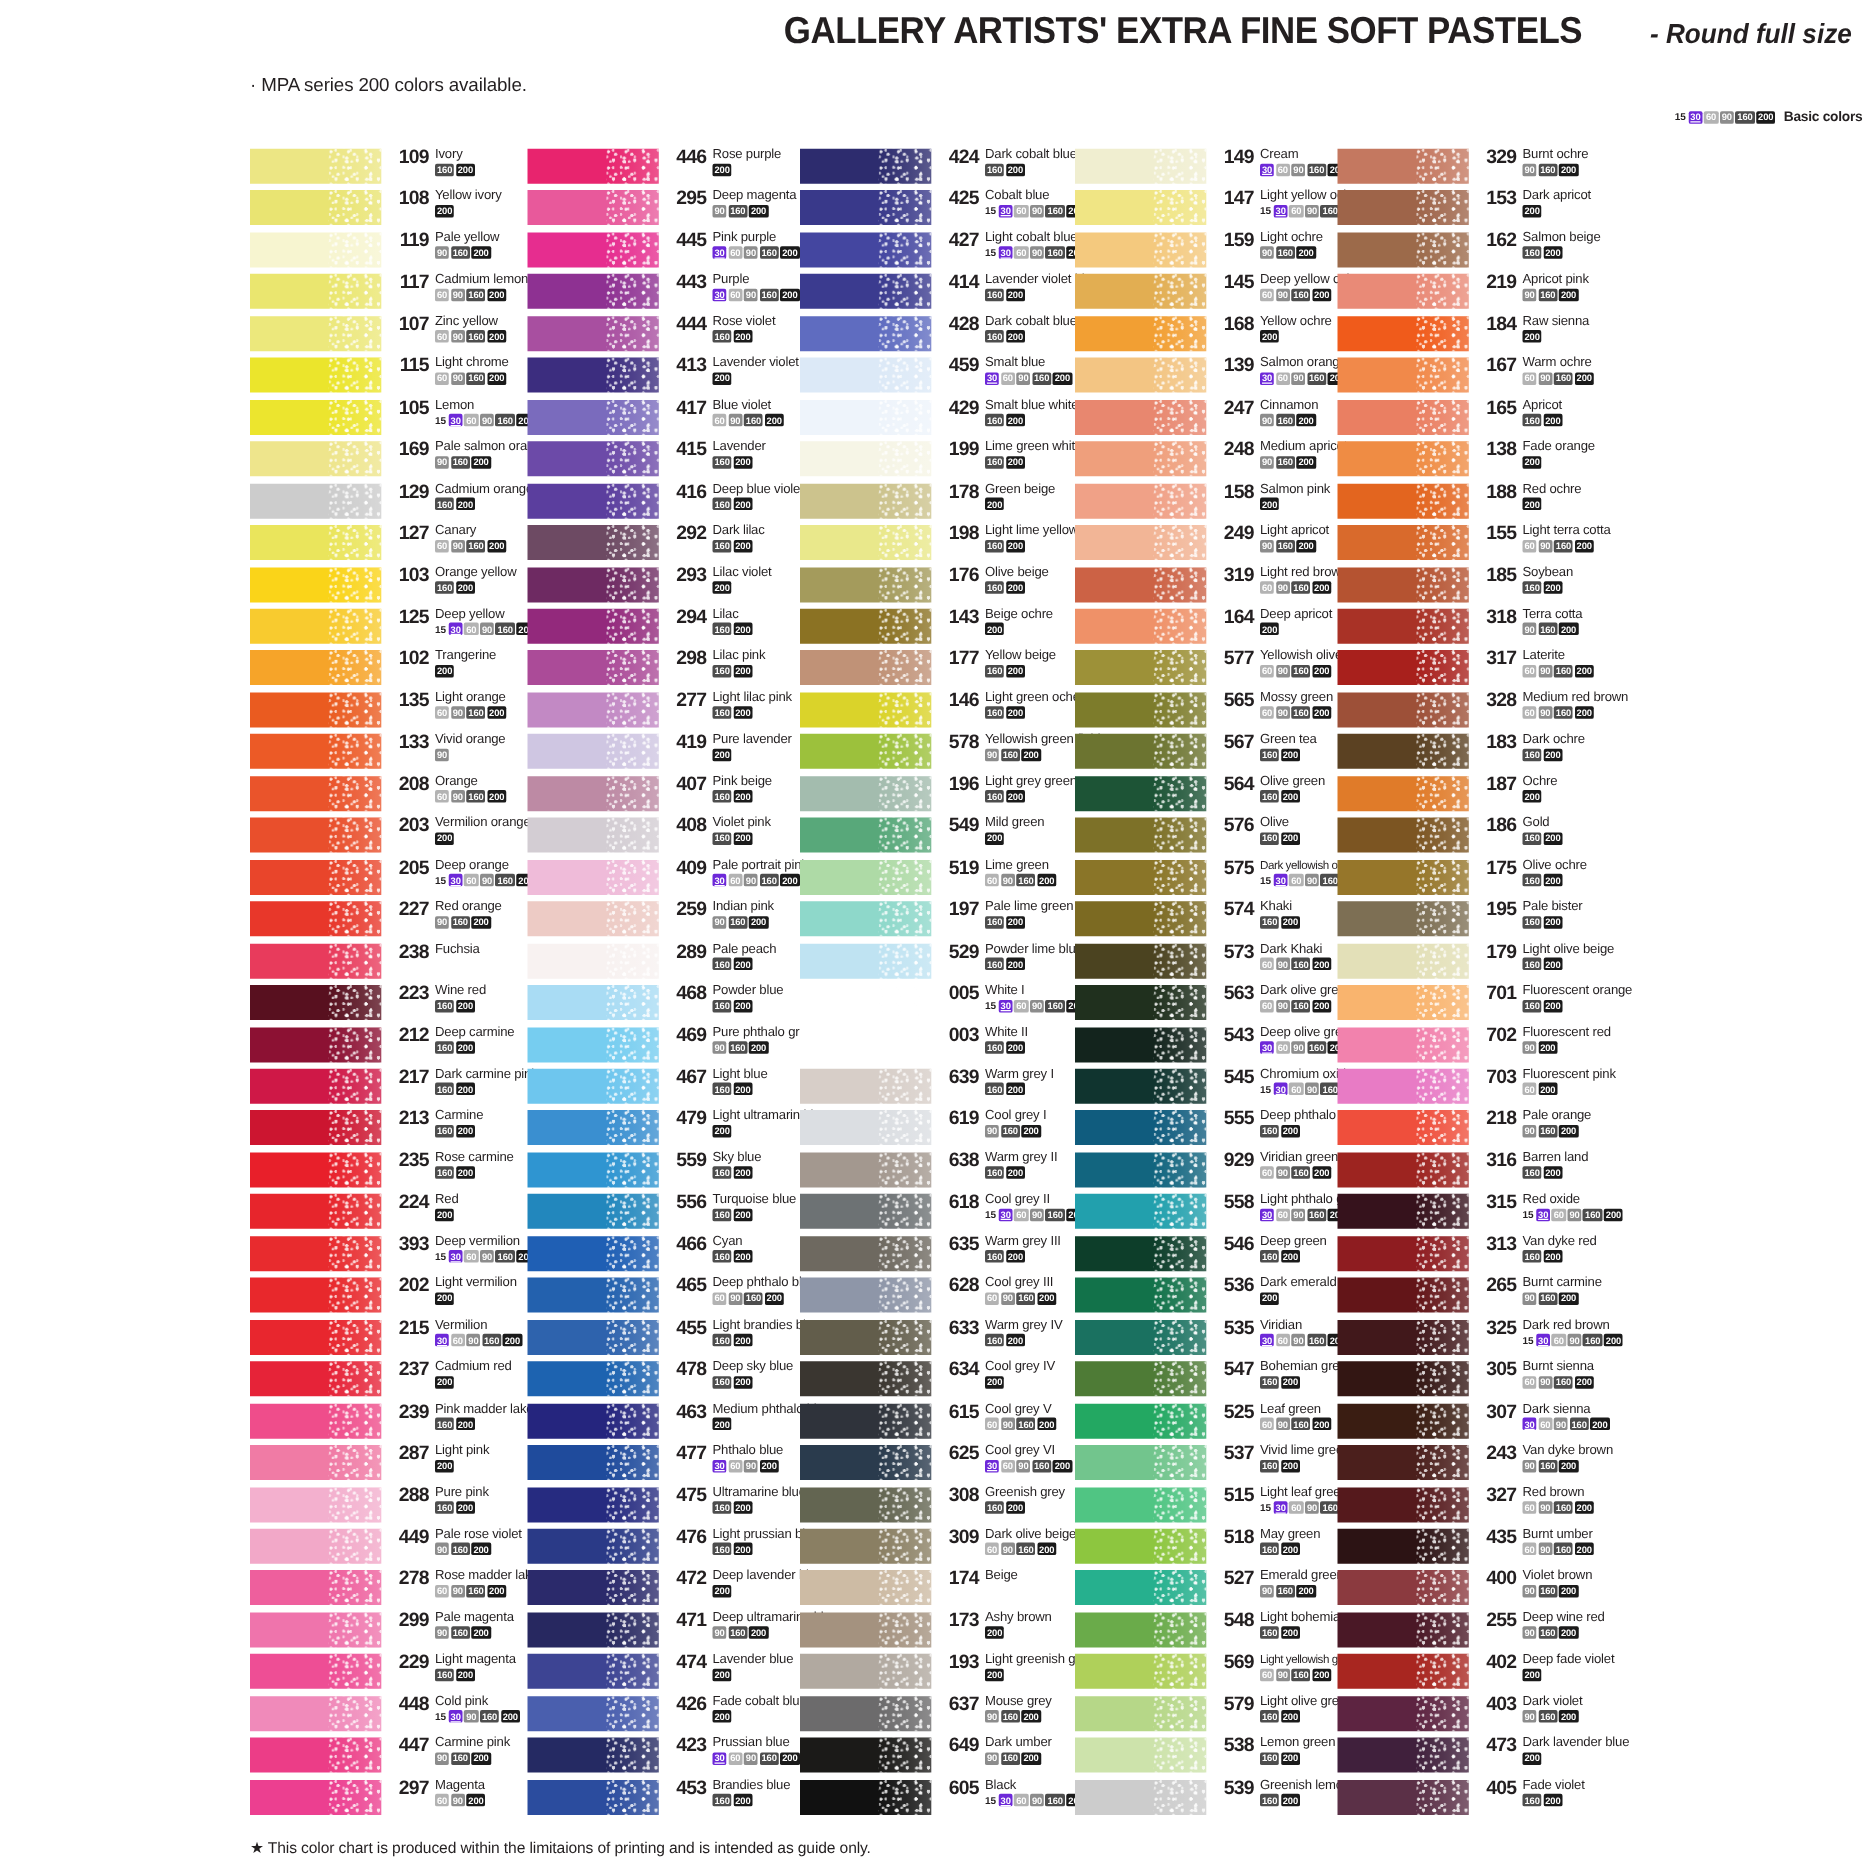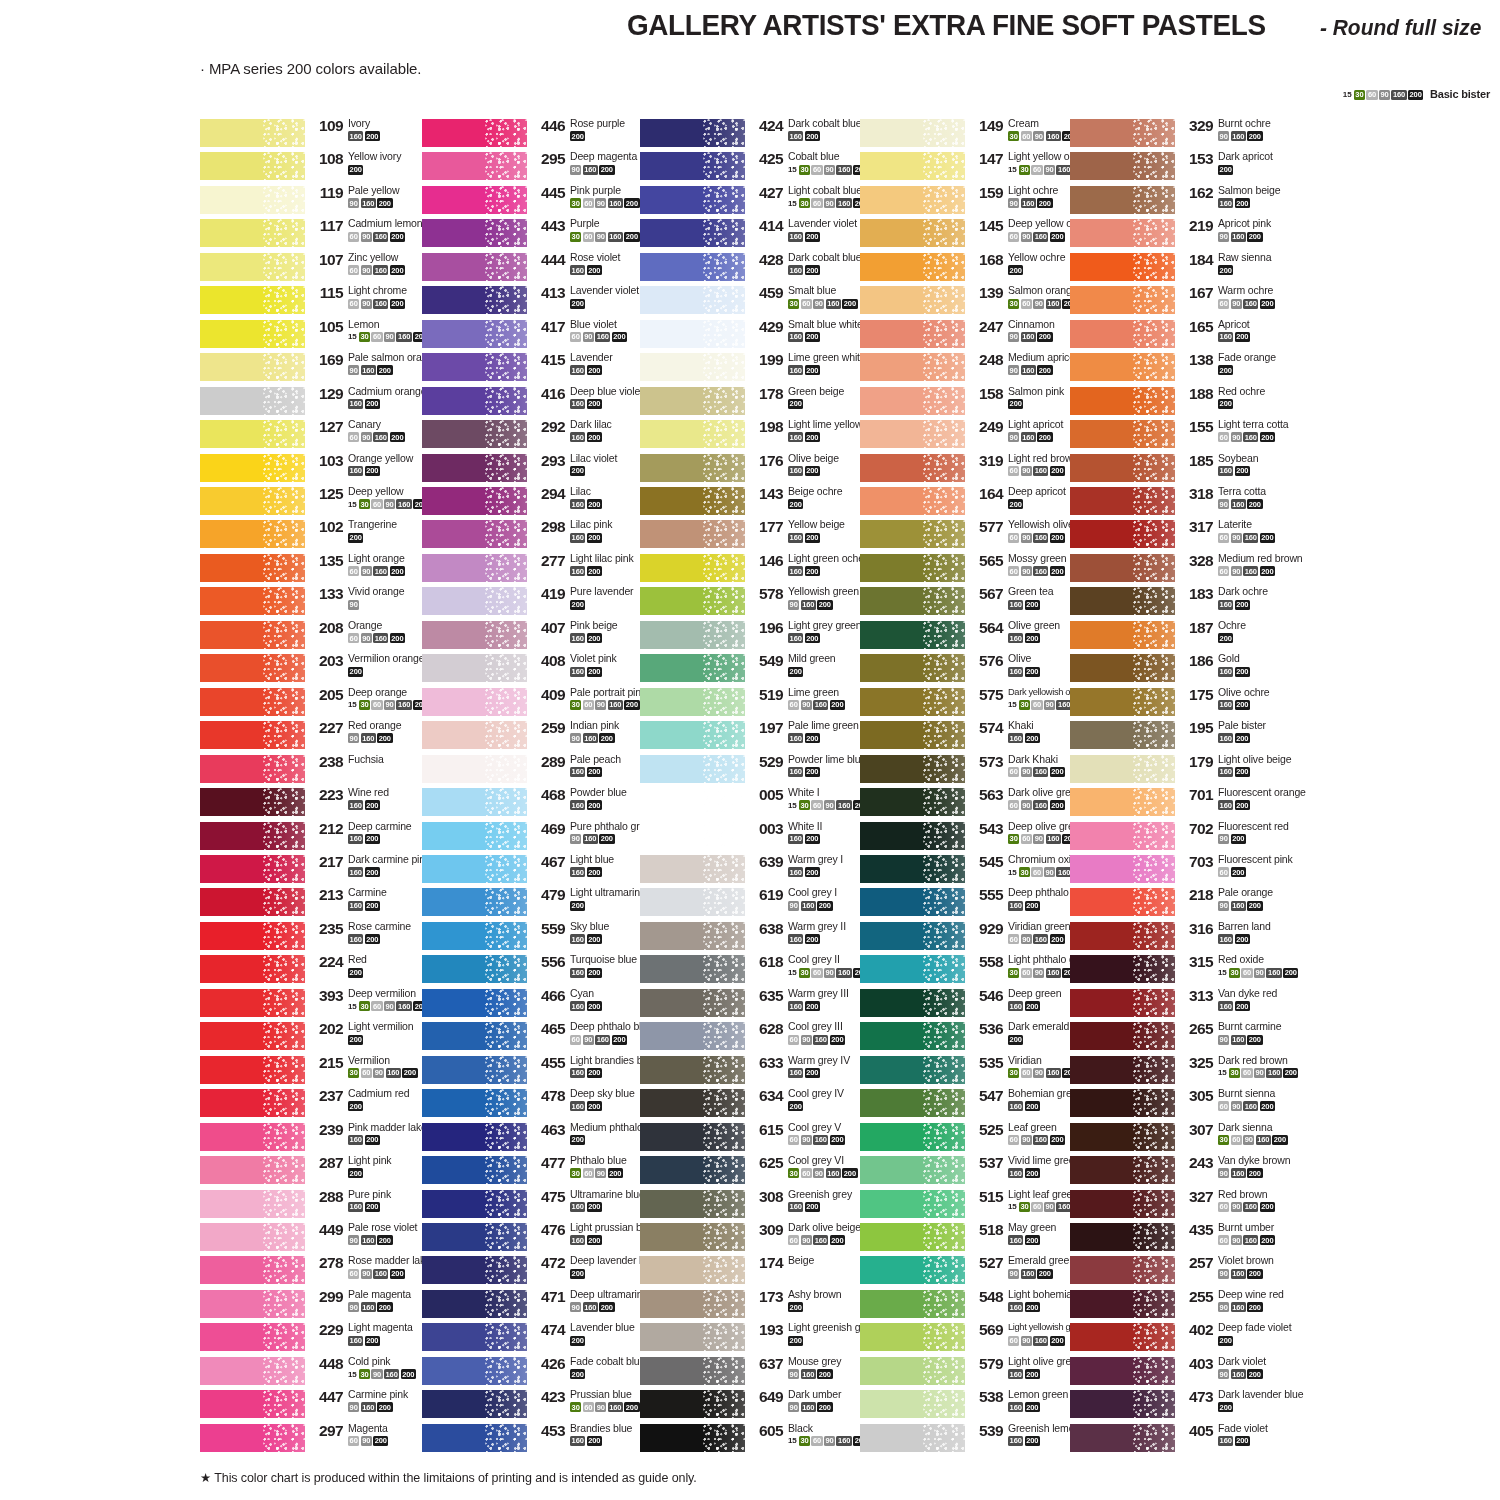--- a/index.html
+++ b/index.html
@@ -43,21 +43,21 @@
     display:inline-block;
     font-size:7.5px;font-weight:bold;line-height:9px;
     padding:0.5px 1.6px 0.5px 1.6px;
     border-radius:1.5px;
     margin-right:1.2px;
     letter-spacing:-0.1px;
     vertical-align:middle;
     font-family:"Liberation Sans", sans-serif;
   }
   .b15{background:transparent;color:#231f20;padding-left:0;padding-right:1px;font-size:8px;}
-  .b30{background:#4d7c0f;color:#ffffff;}
+  .b30{background:#6d28d9;color:#ffffff;text-decoration:underline;}
   .b60{background:#b3b3b3;color:#ffffff;}
   .b90{background:#8c8c8c;color:#ffffff;}
   .b160{background:#4d4d4d;color:#ffffff;}
   .b200{background:#1a1a1a;color:#ffffff;}
   
   #grid{position:absolute;left:0;top:0;width:1252px;height:1500px;}
   .col{position:absolute;top:118px;width:240px;}
   .row{position:relative;height:33.46px;}
   .sw{
     position:absolute;left:0;top:1px;
@@ -107,21 +107,21 @@
   <div id="title-line">
     <span id="title-main">GALLERY ARTISTS'  EXTRA FINE SOFT PASTELS</span>
     <span id="title-sub">- Round full size</span>
   </div>
 </div>
 
 <div id="subtitle">· MPA series 200 colors available.</div>
 
 <div id="legend">
   <span id="legend-badges"><span class="badge b15">15</span><span class="badge b30">30</span><span class="badge b60">60</span><span class="badge b90">90</span><span class="badge b160">160</span><span class="badge b200">200</span></span>
-  <span class="lab">Basic bister</span>
+  <span class="lab">Basic colors</span>
 </div>
 
 <div id="grid">
     <div class="col" style="left: 200px;">
       <div class="row">
         <div class="sw" style="background:#ece684">
           <div class="grain"></div>
         </div>
         <div class="code">109</div>
         <div class="meta">
@@ -2064,21 +2064,21 @@
         <div class="code">435</div>
         <div class="meta">
           <div class="nm">Burnt umber</div>
           <div class="bar"><span class="badge b60">60</span><span class="badge b90">90</span><span class="badge b160">160</span><span class="badge b200">200</span></div>
         </div>
       </div>
       <div class="row">
         <div class="sw" style="background:#8b3a3f">
           <div class="grain"></div>
         </div>
-        <div class="code">257</div>
+        <div class="code">400</div>
         <div class="meta">
           <div class="nm">Violet brown</div>
           <div class="bar"><span class="badge b90">90</span><span class="badge b160">160</span><span class="badge b200">200</span></div>
         </div>
       </div>
       <div class="row">
         <div class="sw" style="background:#4a1826">
           <div class="grain"></div>
         </div>
         <div class="code">255</div>

